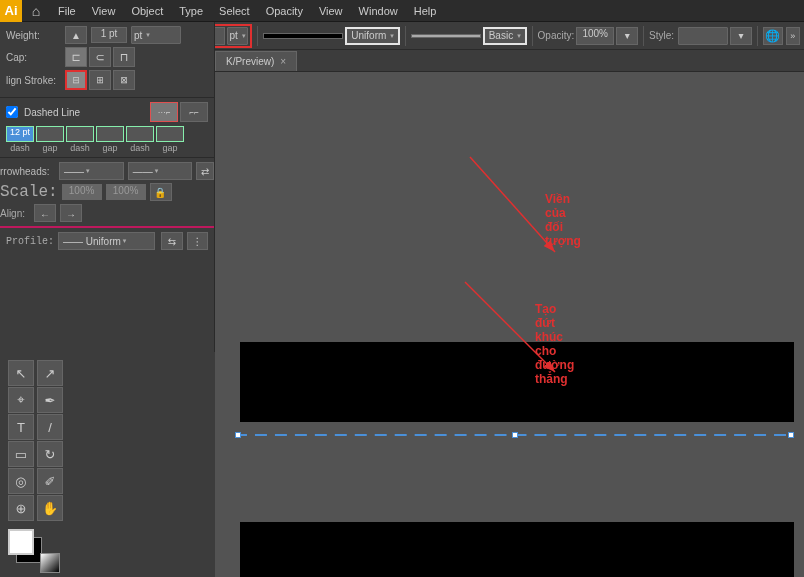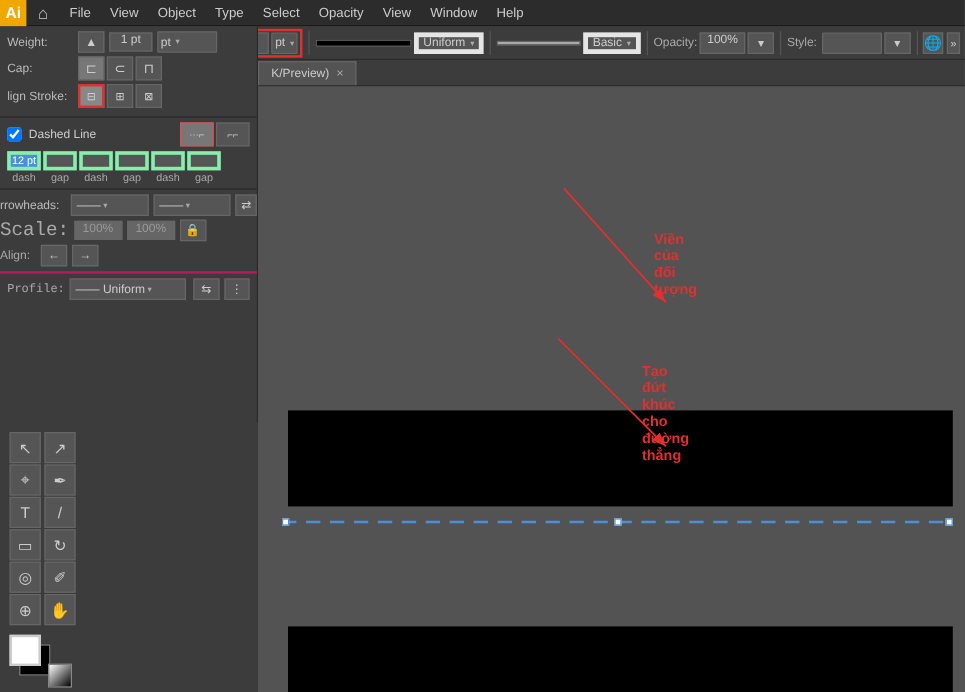--- a/index.html
+++ b/index.html
@@ -26,21 +26,21 @@
       background: #555; border: 1px solid #666; color: #ccc; font-size: 10px;
       height: 18px; padding: 0 2px; display: flex; align-items: center; gap: 2px; cursor: pointer; border-radius: 1px;
     }
     .toolbar-input {
       background: #555; border: 1px solid #666; color: #ccc; font-size: 10px;
       height: 18px; width: 40px; text-align: center;
     }
     .toolbar-stroke-section { display: flex; align-items: center; gap: 2px; border: 2px solid #e03030; padding: 1px 2px; }
     .toolbar-divider { width: 1px; height: 20px; background: #555; margin: 0 2px; }
     .stroke-preview { width: 80px; height: 6px; background: #000; border: 1px solid #666; }
-    .uniform-dropdown { background: #555; border: 4px solid #e5e5e5; color: #ccc; font-size: 10px; height: 18px; padding: 0 4px; display: flex; align-items: center; gap: 2px; cursor: pointer; justify-content: space-between; }
+    .uniform-dropdown { background: #555; border: 2px solid #e5e5e5; color: #ccc; font-size: 10px; height: 18px; padding: 0 4px; display: flex; align-items: center; gap: 2px; cursor: pointer; justify-content: space-between; }
     .basic-section { display: flex; align-items: center; gap: 2px; }
     .basic-line { width: 70px; height: 4px; background: linear-gradient(to right, #aaa, #aaa); border: 1px solid #666; }
     .opacity-section { display: flex; align-items: center; gap: 2px; font-size: 10px; color: #aaa; }
     .opacity-input { background: #555; border: 1px solid #666; color: #ccc; font-size: 10px; height: 18px; width: 38px; text-align: center; }
     .style-section { display: flex; align-items: center; gap: 2px; }
     .globe-btn { width: 22px; height: 18px; background: #555; border: 1px solid #666; display: flex; align-items: center; justify-content: center; font-size: 12px; cursor: pointer; }
     .arr-btn { width: 16px; height: 18px; background: #555; border: 1px solid #666; display: flex; align-items: center; justify-content: center; font-size: 9px; cursor: pointer; }
 
     
     #tab-bar {
@@ -70,21 +70,21 @@
     .align-btn.active { background: #888; border: 1px solid #e05050; }
 
     
     #dashed-section { padding: 4px 6px; border-bottom: 1px solid #2a2a2a; }
     .dashed-checkbox-row { display: flex; align-items: center; gap: 6px; margin-bottom: 4px; }
     .dashed-label { font-size: 10px; color: #ccc; }
     .dashed-style-btns { display: flex; gap: 2px; margin-left: auto; }
     .dline-btn { width: 28px; height: 20px; background: #555; border: 1px solid #666; display: flex; align-items: center; justify-content: center; font-size: 8px; cursor: pointer; }
     .dline-btn.active { background: #777; border: 1px solid #e05050; }
     .dash-inputs { display: flex; gap: 2px; align-items: center; }
-    .dash-mini-input { background: #4a90d9; border: 3px solid #86efac; color: #fff; font-size: 9px; height: 16px; width: 28px; text-align: center; }
+    .dash-mini-input { background: #4a90d9; border: 1px solid #86efac; color: #fff; font-size: 9px; height: 16px; width: 28px; text-align: center; }
     .dash-mini-input.empty { background: #555; color: #888; }
     .dash-labels { display: flex; gap: 2px; align-items: center; margin-top: 1px; }
     .dash-lbl { font-size: 9px; color: #aaa; width: 28px; text-align: center; }
 
     
     #arrowheads-section { padding: 4px 0; border-bottom: 2px solid #be185d; }
     .arrowhead-row { display: flex; align-items: center; gap: 4px; }
     .arrow-dropdown { background: #555; border: 1px solid #666; color: #ccc; font-size: 10px; height: 18px; width: 80px; display: flex; align-items: center; padding: 0 4px; cursor: pointer; }
     .scale-row { display: flex; align-items: center; gap: 4px; margin-top: 3px; }
     .scale-label { font-size: 16px; color: #aaa; min-width: 30px; font-family: Liberation Mono, monospace; }

